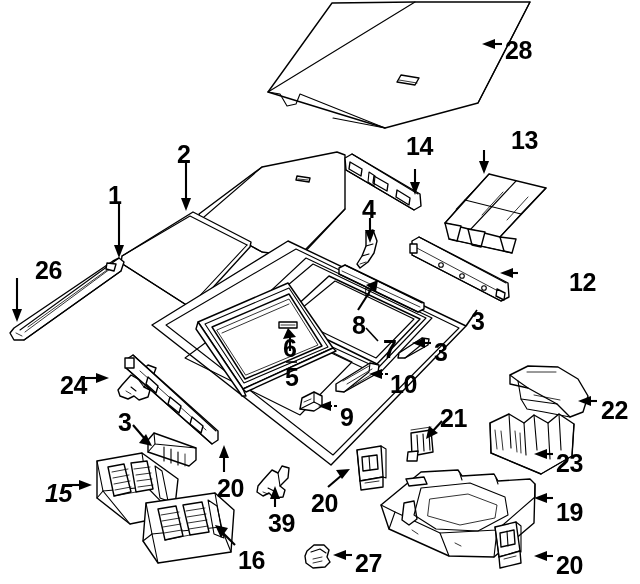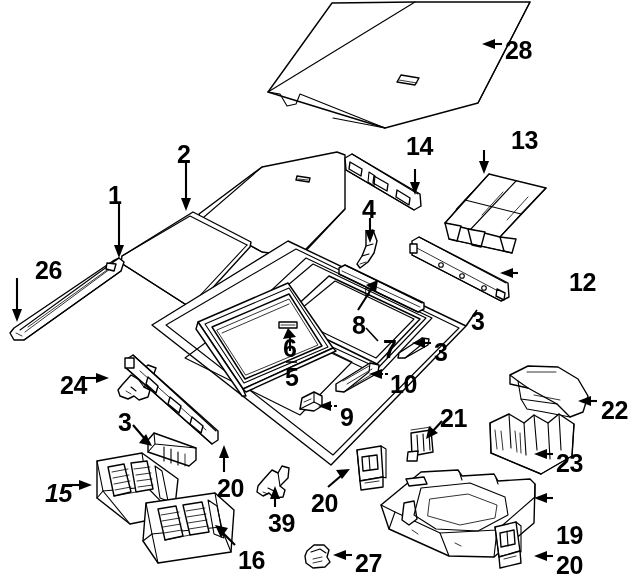--- a/index.html
+++ b/index.html
@@ -412,21 +412,21 @@
 <div class="lbl" style="left:340px;top:405px;">9</div>
 <div class="lbl" style="left:390px;top:372px;">10</div>
 <div class="lbl" style="left:434px;top:340px;">3</div>
 <div class="lbl" style="left:521px;top:270px;margin-left:48px;">12</div>
 <div class="lbl" style="left:470px;top:128px;margin-left:41px;">13</div>
 <div class="lbl" style="left:406px;top:134px;">14</div>
 <div class="lbl" style="left:45px;top:481px;font-style:italic;">15</div>
 <div class="lbl" style="left:238px;top:548px;">16</div>
 <div class="lbl" style="left:118px;top:410px;">3</div>
 <div class="lbl" style="left:217px;top:476px;">20</div>
-<div class="lbl" style="left:556px;top:523px;">19</div>
+<div class="lbl" style="left:556px;top:500px;">19</div>
 <div class="lbl" style="left:311px;top:491px;">20</div>
 <div class="lbl" style="left:440px;top:406px;">21</div>
 <div class="lbl" style="left:601px;top:398px;">22</div>
 <div class="lbl" style="left:556px;top:451px;">23</div>
 <div class="lbl" style="left:60px;top:373px;">24</div>
 <div class="lbl" style="left:268px;top:511px;">39</div>
 <div class="lbl" style="left:5px;top:258px;margin-left:30px;">26</div>
 <div class="lbl" style="left:355px;top:551px;">27</div>
 <div class="lbl" style="left:505px;top:38px;">28</div>
 <div class="lbl" style="left:556px;top:553px;">20</div>

